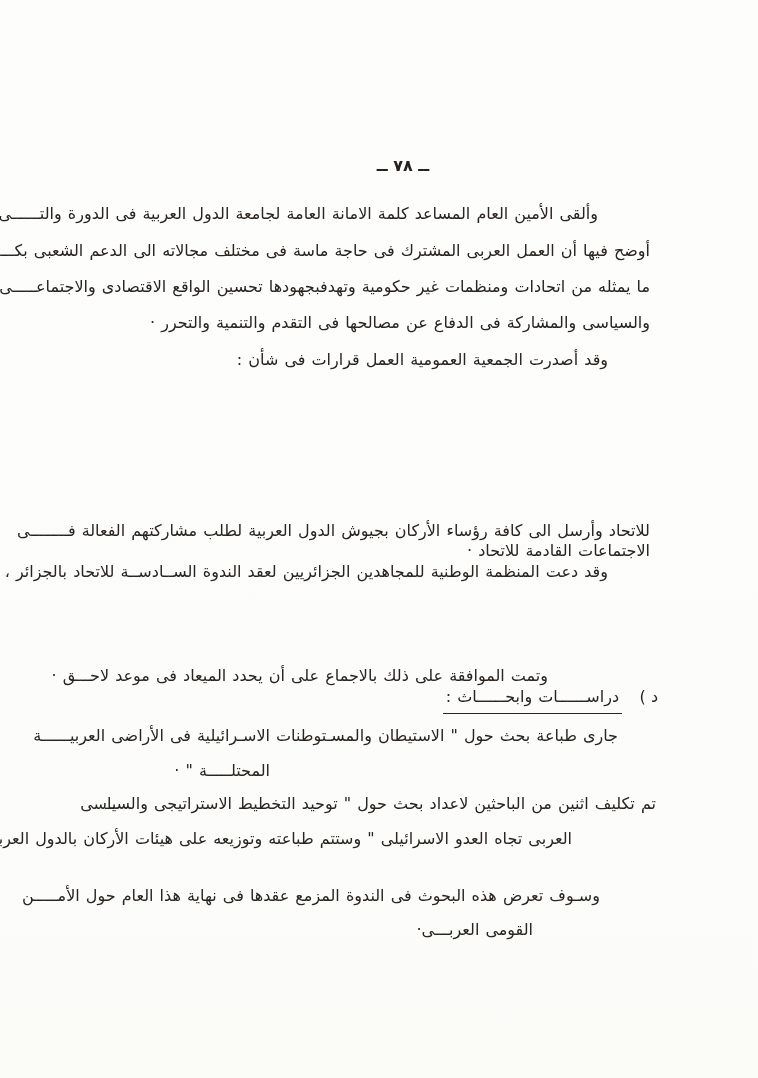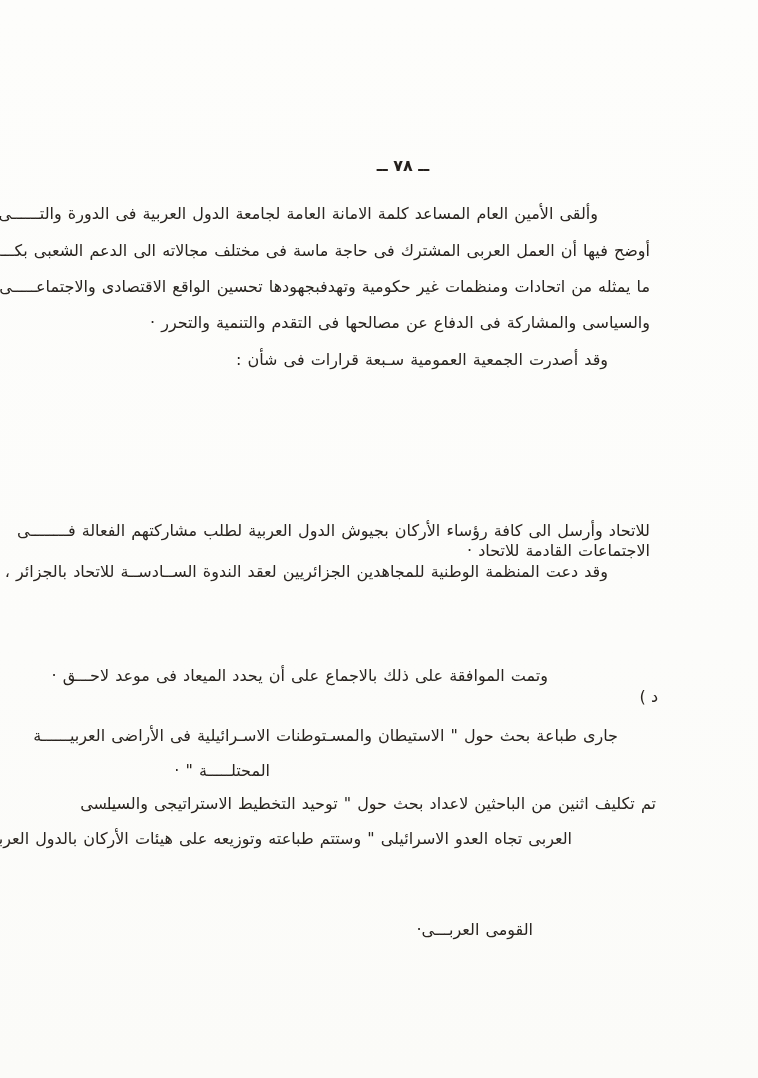--- a/index.html
+++ b/index.html
@@ -58,32 +58,36 @@
 
 <div class="page">
 
   <div class="page-number">ــ  ٧٨  ــ</div>
 
   <div class="ln" style="top:204px;right:160px;">وألقى الأمين العام المساعد كلمة الامانة العامة لجامعة الدول العربية فى الدورة والتــــــى</div>
   <div class="ln" style="top:241px;right:108px;">أوضح فيها أن العمل العربى المشترك فى حاجة ماسة فى مختلف مجالاته الى الدعم الشعبى بكــــل</div>
   <div class="ln" style="top:313px;right:108px;">والسياسى والمشاركة فى الدفاع عن مصالحها فى التقدم والتنمية والتحرر ·</div>
   <div class="ln" style="top:277px;right:108px;">ما يمثله من اتحادات ومنظمات غير حكومية وتهدفبجهودها تحسين الواقع الاقتصادى والاجتماعـــــى</div>
 
-  <div class="ln" style="top:350px;right:150px;">وقد أصدرت الجمعية العمومية سـبعة قرارات فى شأن  :</div>
+  <div class="ln" style="top:350px;right:150px;">وقد أصدرت الجمعية العمومية العمل قرارات فى شأن  :</div>
 
   <div class="ln" style="top:514px;right:108px;margin-top:7px;">للاتحاد وأرسل الى كافة رؤساء الأركان بجيوش الدول العربية لطلب مشاركتهم الفعالة فــــــــى</div>
   <div class="ln" style="top:541px;right:108px;">الاجتماعات القادمة للاتحاد ·</div>
 
   <div class="ln" style="top:562px;right:150px;">وقد دعت المنظمة الوطنية للمجاهدين الجزائريين لعقد الندوة الســادســة للاتحاد بالجزائر ،</div>
   <div class="ln" style="top:630px;right:210px;margin-top:36px;">وتمت الموافقة على ذلك بالاجماع على أن يحدد الميعاد فى موعد لاحـــق ·</div>
 
   <div class="heading-marker" style="top:687px;right:100px;">د )</div>
+  <div class="ln" style="top:687px;right:136px;">
+    <span class="heading-title">دراســــــات وابحــــــاث  :</span>
+  </div>
 
   <div class="ln" style="top:726px;right:140px;">جارى  طباعة بحث حول  " الاستيطان والمسـتوطنات الاسـرائيلية فى الأراضى العربيــــــة</div>
   <div class="ln" style="top:761px;right:488px;">المحتلـــــة " ·</div>
 
   <div class="dash-marker" style="top:794px;left:105px;">ــ</div>
   <div class="ln" style="top:794px;right:102px;">تم تكليف اثنين من الباحثين  لاعداد بحث حول  " توحيد التخطيط الاستراتيجى والسياسى</div>
   <div class="ln" style="top:829px;right:186px;">العربى تجاه العدو الاسرائيلى "  وستتم طباعته وتوزيعه على هيئات الأركان  بالدول العربية</div>
 
+  <div class="ln" style="top:886px;right:158px;">وسـوف تعرض هذه البحوث فى الندوة المزمع عقدها فى نهاية هذا العام حول الأمـــــن</div>
   <div class="ln" style="top:920px;right:225px;">القومى العربـــى·</div>
 
 </div>
 
 </body></html>

